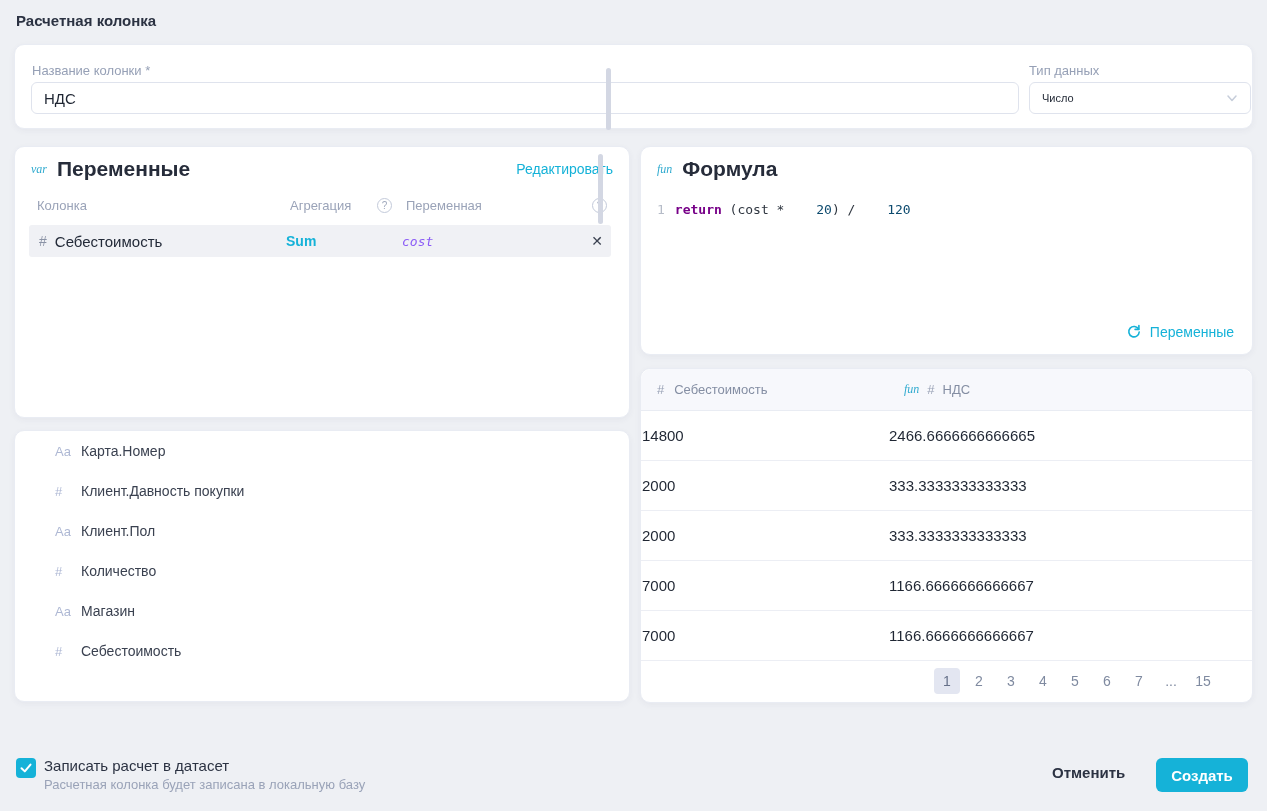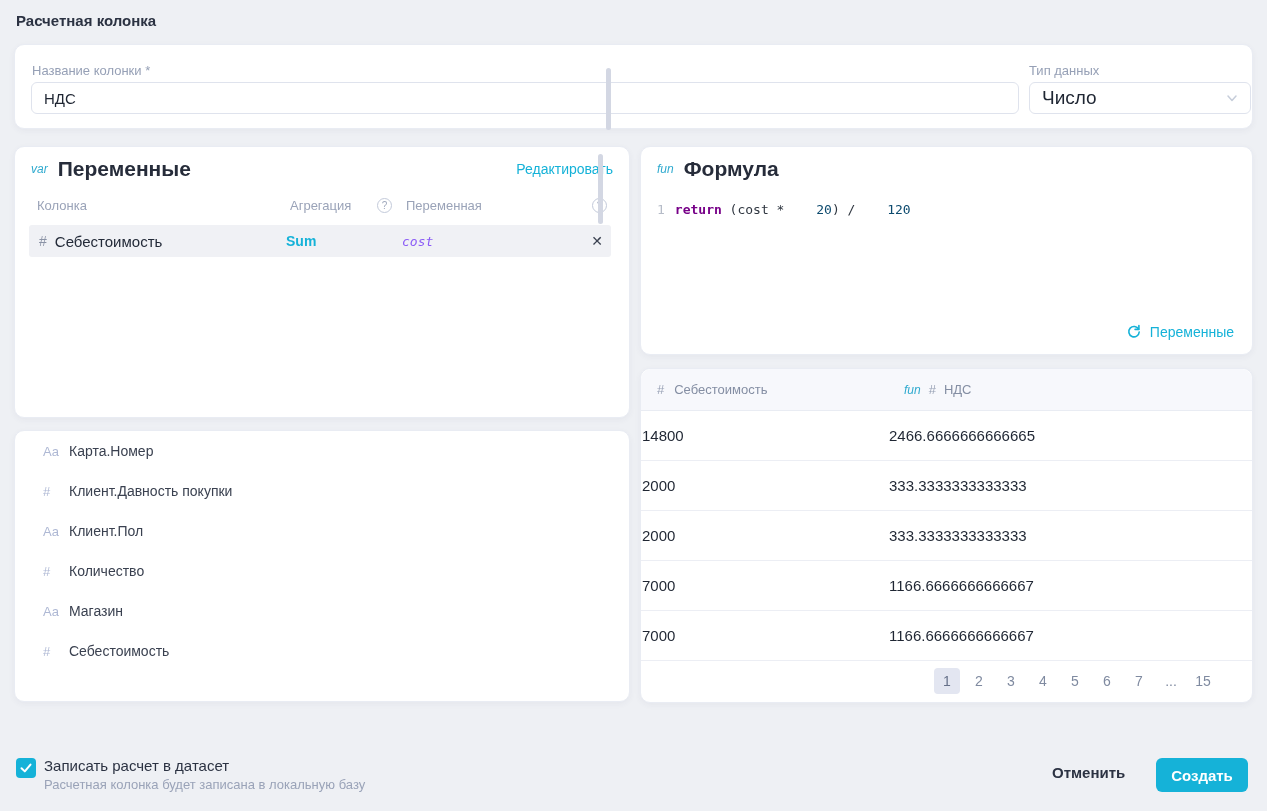--- a/index.html
+++ b/index.html
@@ -9,25 +9,25 @@
   .page-title { position:absolute; left:16px; top:12px; font-size:15px; font-weight:700; color:#2b3242; }
 
   .panel { position:absolute; background:#fff; border:1px solid #e9ecf3; border-radius:10px; box-shadow:0 2px 6px rgba(50,60,90,.05); }
 
   
   #top-card { left:14px; top:44px; width:1239px; height:85px; }
   .field-label { position:absolute; font-size:13px; color:#96a0b6; }
   #name-label { left:17px; top:18px; }
   #name-input { position:absolute; left:16px; top:37px; width:988px; height:32px; border:1px solid #dfe3ed; border-radius:6px; padding:0 12px; font-size:15px; color:#1f2633; font-family:"Liberation Sans", sans-serif; background:#fff; outline:none; }
   #type-label { left:1014px; top:18px; }
-  .select { position:absolute; left:1014px; top:37px; width:222px; height:32px; border:1px solid #dfe3ed; border-radius:6px; display:flex; align-items:center; justify-content:space-between; padding:0 12px; font-size:19px; color:#1f2633; cursor:pointer; background:#fff; }
+  .select { position:absolute; left:1014px; top:37px; width:222px; height:32px; border:1px solid #dfe3ed; border-radius:6px; display:flex; align-items:center; justify-content:space-between; padding:0 12px; font-size:11px; color:#1f2633; cursor:pointer; background:#fff; }
 
   
   .panel-head { display:flex; align-items:center; height:44px; padding:0 16px; }
-  .badge { font-family:Liberation Sans, sans-serif; font-style:italic; font-size:12px; color:#2faacf; margin-right:10px; }
+  .badge { font-family:Liberation Serif, serif; font-style:italic; font-size:12px; color:#2faacf; margin-right:10px; }
   .panel-title { font-size:21px; font-weight:700; color:#262c3a; }
   .edit-link { margin-left:auto; color:#15b2d8; font-size:14px; cursor:pointer; }
 
   
   #vars-panel { left:14px; top:146px; width:616px; height:272px; }
   .vars-grid { display:grid; grid-template-columns:1fr 116px 173px 28px; align-items:center; padding:0 22px; height:28px; }
   .th { font-size:13px; color:#9aa3b8; }
   .th-flex { display:flex; justify-content:space-between; align-items:center; padding-right:14px; }
   .help { width:15px; height:15px; border:1px solid #c3cada; border-radius:50%; color:#a0a9bd; font-size:10px; display:flex; align-items:center; justify-content:center; flex:0 0 auto; cursor:pointer; }
   .help-end { justify-self:end; }
@@ -35,21 +35,21 @@
   .cell-col { font-size:15px; color:#232a38; display:flex; align-items:center; gap:8px; }
   .hash-gray { color:#8b93a6; font-size:14px; }
   .cell-agg { font-size:14px; font-weight:700; color:#15b2d8; cursor:pointer; }
   .cell-var { font-family:"DejaVu Sans Mono", monospace; font-style:italic; font-size:13px; color:#8b5cf6; cursor:pointer; }
   .cell-remove { justify-self:end; color:#3a4150; font-size:14px; cursor:pointer; }
 
   
   #data-panel { left:14px; top:430px; width:616px; height:272px; overflow:hidden; }
   #data-panel .panel-head { height:40px; padding-top:8px; }
   .db-icon { margin-right:10px; display:flex; }
-  .data-item { display:flex; align-items:center; height:40px; padding-left:28px; cursor:pointer; }
+  .data-item { display:flex; align-items:center; height:40px; padding-left:40px; cursor:pointer; }
   .type-badge { width:26px; font-size:13px; color:#aeb8d4; flex:0 0 auto; }
   .data-item-label { font-size:14px; color:#3a4150; }
 
   .v-scroll { position:absolute; width:5px; border-radius:3px; background:#d3d7e3; cursor:pointer; }
   #data-scroll { left:606px; top:68px; height:62px; }
   #results-scroll { left:598px; top:154px; height:70px; }
 
   
   #formula-panel { left:640px; top:146px; width:613px; height:209px; }
   .code-area { padding:10px 16px 0 16px; cursor:text; }

